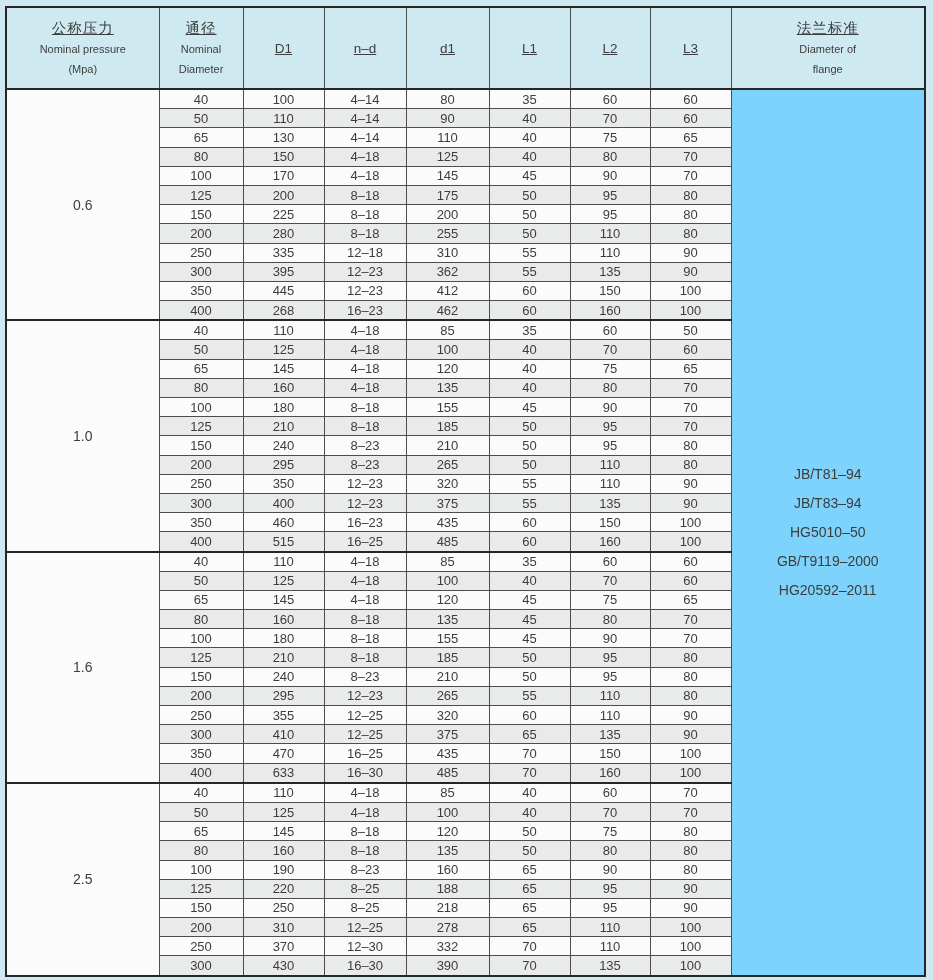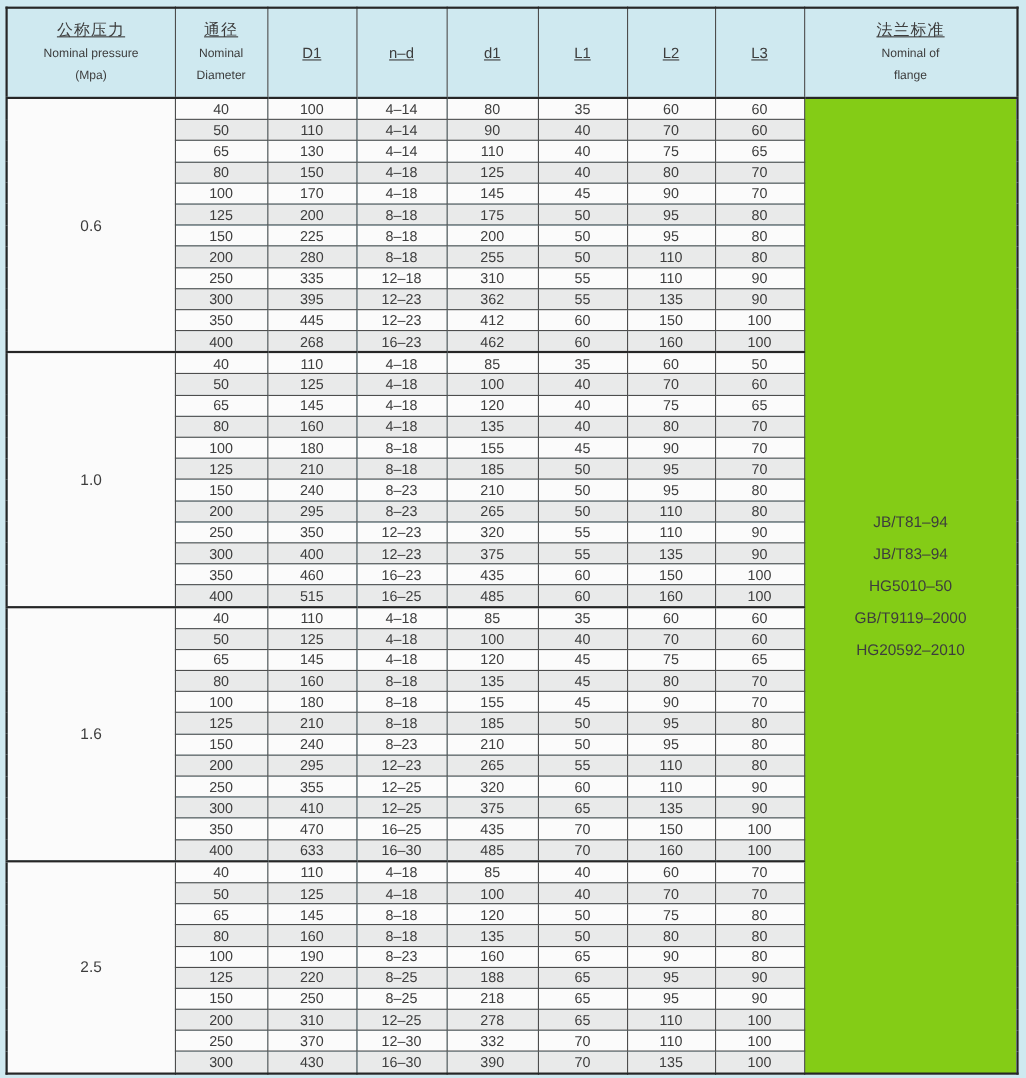--- a/index.html
+++ b/index.html
@@ -31,21 +31,21 @@
     font-weight: normal;
     background: transparent; 
     border-bottom: 2px solid #262626;
   }
   thead .zh { font-size: 14.5px; line-height: 21px; letter-spacing: 1px; text-decoration: underline; }
   thead .en { font-size: 11px; line-height: 20px; }
   thead .sym { font-size: 13.5px; text-decoration: underline; }
   tbody td { height: 18.2px; font-size: 13px; background: #fbfbfb; }
   tbody tr.striped td.num { background: #e9eaea; }
   td.pressure-cell { font-size: 14px; background: #fbfbfb; }
-  td.standard-cell { background: #84cc16; font-size: 14px; margin-top: 23px; }
+  td.standard-cell { background: #7dd3fc; font-size: 14px; margin-top: 23px; }
   td.standard-cell div { line-height: 29px; }
   .section-top { border-top: 2px solid #262626 !important; }
 </style>
 </head>
 <body>
 
 <div>
   <table class="flange">
     <colgroup>
       <col style="width:153px">
@@ -71,41 +71,41 @@
           <div class="en">Diameter</div>
         </th>
         <th class="sym">D1</th>
         <th class="sym">n–d</th>
         <th class="sym">d1</th>
         <th class="sym">L1</th>
         <th class="sym">L2</th>
         <th class="sym">L3</th>
         <th>
           <div class="zh">法兰标准</div>
-          <div class="en">Nominal of</div>
+          <div class="en">Diameter of</div>
           <div class="en">flange</div>
         </th>
       </tr>
     </thead>
     <tbody id="table-body">
         <tr>
           <td rowspan="12" class="pressure-cell">0.6</td>
           <td class="num">40</td>
           <td class="num">100</td>
           <td class="num">4–14</td>
           <td class="num">80</td>
           <td class="num">35</td>
           <td class="num">60</td>
           <td class="num">60</td>
           <td rowspan="46" class="standard-cell">
             <div>JB/T81–94</div>
             <div>JB/T83–94</div>
             <div>HG5010–50</div>
             <div>GB/T9119–2000</div>
-            <div>HG20592–2010</div>
+            <div>HG20592–2011</div>
           </td>
         </tr>
         <tr class="striped">
           <td class="num">50</td>
           <td class="num">110</td>
           <td class="num">4–14</td>
           <td class="num">90</td>
           <td class="num">40</td>
           <td class="num">70</td>
           <td class="num">60</td>

